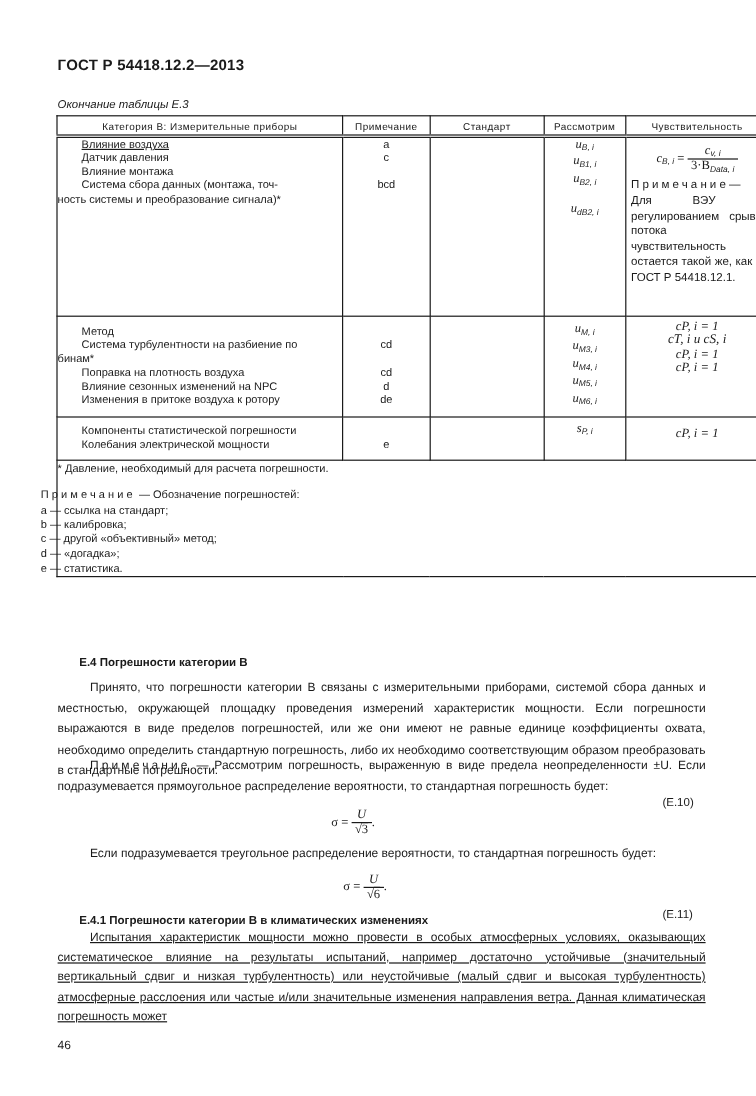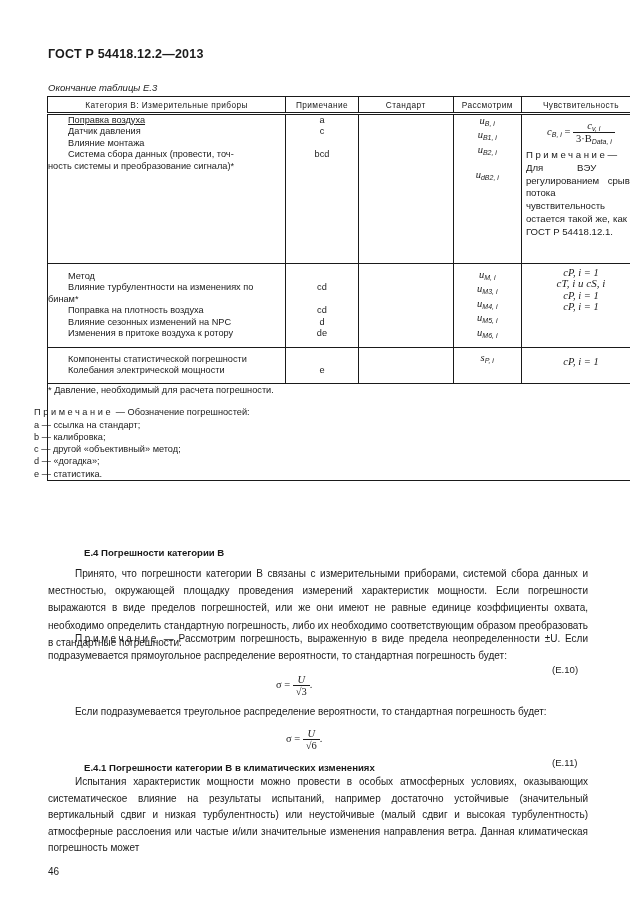--- a/index.html
+++ b/index.html
@@ -22,21 +22,21 @@
   .sym { font-family: "Liberation Serif", serif; font-style: italic; font-size: 10.5px; }
   .sub { font-size: 7px; font-style: italic; vertical-align: -2px; font-family: "Liberation Sans", sans-serif; }
   .sens-note { padding: 0 5px 0 4px; line-height: 12.8px; font-size: 9.6px; text-align: justify; }
   .spaced { letter-spacing: 2.6px; }
   .frac { display: inline-block; vertical-align: middle; text-align: center; }
   .frac .num { display: block; border-bottom: 1px solid #1a1a1a; padding: 0 3px; }
   .frac .den { display: block; padding: 0 3px; }
   .foot-cell { padding: 8px 0 10px 34px; line-height: 12.3px; }
   .foot-cell .gap { height: 10px; }
 
-  .h4 { left: 84px; font-weight: bold; font-size: 9.6px; }
+  .h4 { left: 66px; font-weight: bold; font-size: 9.6px; }
   .para { left: 48px; width: 540px; font-size: 10px; line-height: 17.2px; text-align: justify; }
   .para .first { text-indent: 27px; }
   .formula { font-family: "Liberation Serif", serif; font-size: 10.5px; }
   .eqno { font-size: 9.6px; }
   .page-num { left: 48px; top: 866px; font-size: 10px; }
 </style>
 </head>
 <body>
 
 <div class="abs doc-code">ГОСТ Р 54418.12.2—2013</div>
@@ -54,24 +54,24 @@
       <tr class="head">
     <th>Категория В: Измерительные приборы</th>
     <th>Примечание</th>
     <th>Стандарт</th>
     <th>Рассмотрим</th>
     <th>Чувствительность</th>
   </tr>
 
   <tr style="height:150px;">
     <td class="cell-pad">
-      <div class="line ind u">Поправка воздуха</div>
+      <div class="line ind u">Влияние воздуха</div>
       <div class="line ind">Датчик давления</div>
       <div class="line ind">Влияние монтажа</div>
-      <div class="line ind">Система сбора данных (провести, точ-</div>
+      <div class="line ind">Система сбора данных (монтажа, точ-</div>
       <div class="line" style="padding-left:0">ность системы и преобразование сигнала)*</div>
     </td>
     <td class="cell-pad center">
       <div class="line"></div>
       <div class="line">a</div>
       <div class="line">c</div>
       <div class="line">&nbsp;</div>
       <div class="line">bcd</div>
     </td>
     <td></td>
@@ -92,21 +92,21 @@
         </span>
       </div>
       <div class="sens-note"><span class="spaced">Примечание</span><span>— Для ВЭУ с регулированием срыва потока чувствительность остается такой же, как в ГОСТ Р 54418.12.1.</span></div>
     </td>
   </tr>
 
 
   <tr style="height:84px;">
     <td class="cell-pad" style="padding-top:7px;">
       <div class="line ind">Метод</div>
-      <div class="line ind">Влияние турбулентности на изменениях по</div>
+      <div class="line ind">Система турбулентности на разбиение по</div>
       <div class="line">бинам*</div>
       <div class="line ind">Поправка на плотность воздуха</div>
       <div class="line ind">Влияние сезонных изменений на NPC</div>
       <div class="line ind">Изменения в притоке воздуха к ротору</div>
     </td>
     <td class="cell-pad center" style="padding-top:7px;">
       <div class="line">&nbsp;</div>
       <div class="line">cd</div>
       <div class="line">&nbsp;</div>
       <div class="line">cd</div>
@@ -189,17 +189,17 @@
 <div class="abs" style="left:286px; top:728px;">
   <span class="formula">σ =</span>
   <span class="frac formula">
     <span class="num" style="font-style:italic">U</span>
     <span class="den"><span>√</span><span style="text-decoration:overline">6</span></span>
   </span><span class="formula">.</span>
 </div>
 <div class="abs eqno" style="left:552px; top:737px;margin-top:20px;">(Е.11)</div>
 
 <div class="abs h4" style="top:762px;">Е.4.1 Погрешности категории В в климатических изменениях</div>
-<div class="abs para" style="top:774px; line-height:16.6px;">
+<div class="abs para" style="top:774px; line-height:16.6px;text-decoration:underline;">
   <div class="first">Испытания характеристик мощности можно провести в особых атмосферных условиях, оказывающих систематическое влияние на результаты испытаний, например достаточно устойчивые (значительный вертикальный сдвиг и низкая турбулентность) или неустойчивые (малый сдвиг и высокая турбулентность) атмосферные расслоения или частые и/или значительные изменения направления ветра. Данная климатическая погрешность может</div>
 </div>
 
 <div class="abs page-num">46</div>
 
 </body></html>

